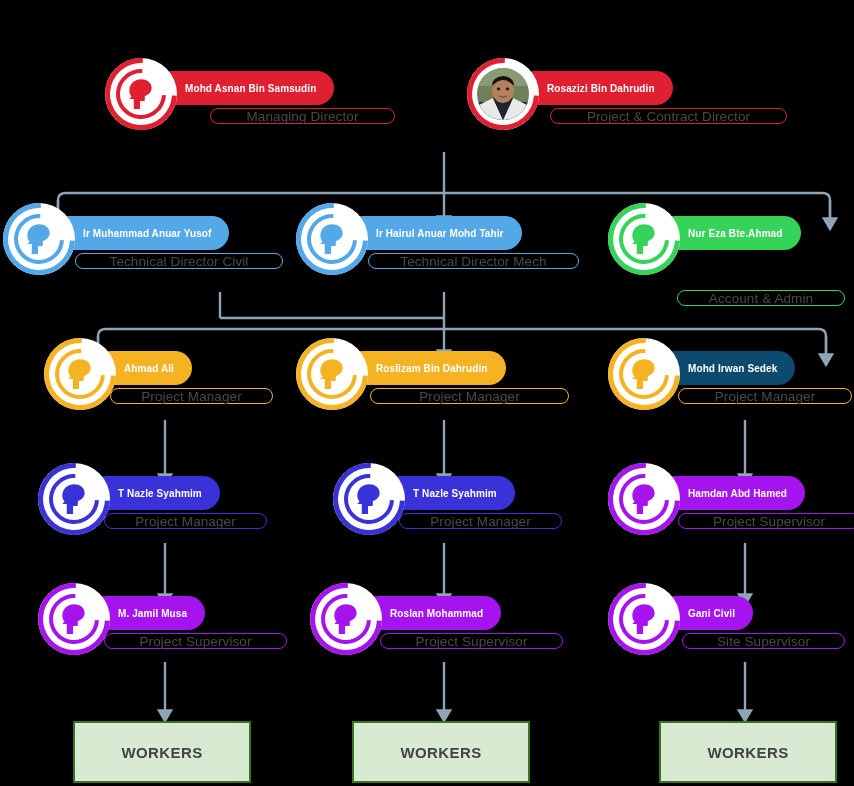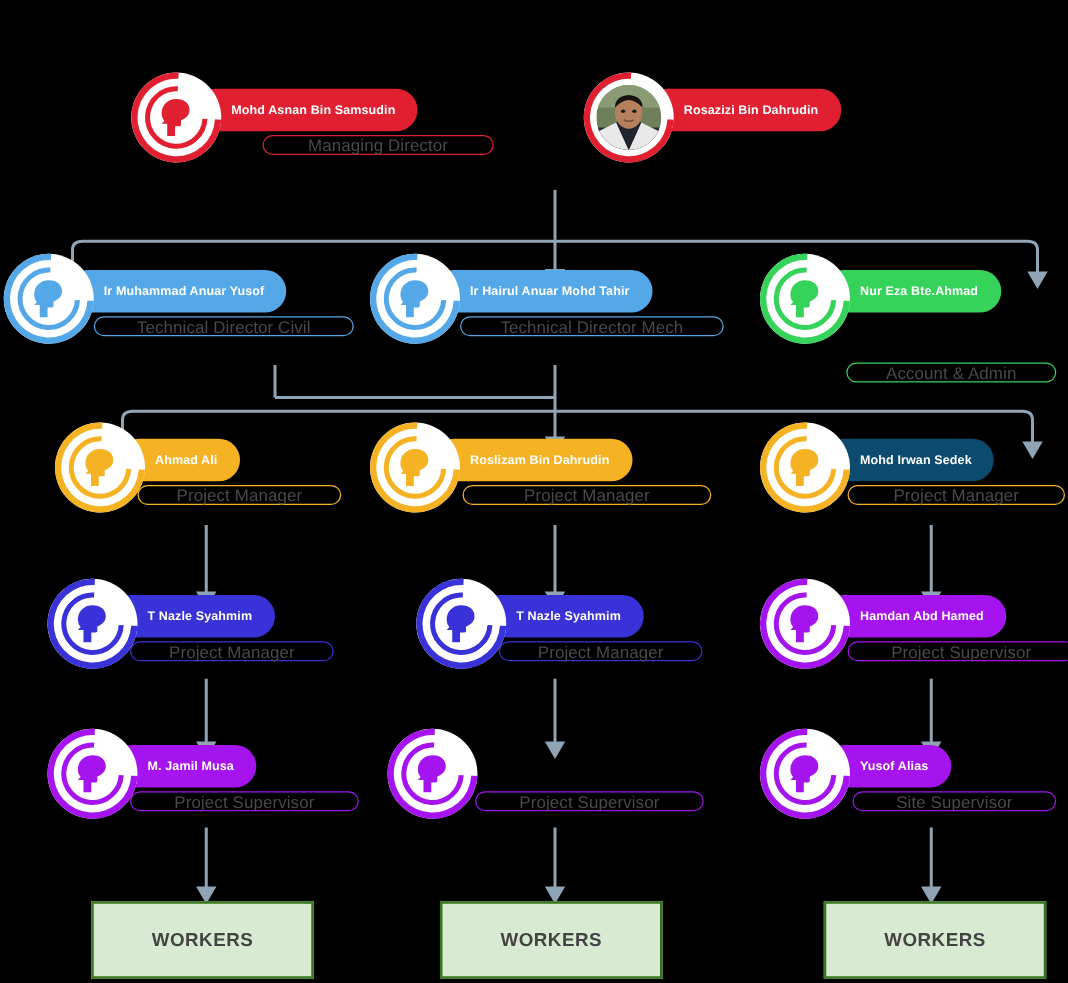--- a/index.html
+++ b/index.html
@@ -216,20 +216,23 @@
                 <ellipse cx="21.5" cy="21" rx="1.7" ry="1.4" fill="#1a1a1a"></ellipse>
                 <ellipse cx="30.5" cy="21" rx="1.7" ry="1.4" fill="#1a1a1a"></ellipse>
                 <path d="M22 28 Q26 30 30 28" stroke="#7d523a" stroke-width="1.3" fill="none"></path>
               </svg>
             </span>
           </div>
           <div class="name-pill" style="background: rgb(224, 32, 48);">
             <span>Rosazizi Bin Dahrudin</span>
           </div>
         </div>
+        <div class="title-pill" style="color: rgb(224, 32, 48); margin-left: 83px; min-width: 237px;">
+          <span>Project &amp; Contract Director</span>
+        </div>
       </div>
       <div class="node" style="left: 3px; top: 210px;">
         <div class="node-row">
           <div class="badge" style="color: rgb(85, 168, 232); background: rgb(255, 255, 255);">
             <span class="ring-outer"></span>
             <span class="ring-inner"></span>
             <svg class="head-svg" viewBox="0 0 64 64" xmlns="http://www.w3.org/2000/svg">
               <path fill="#55a8e8" d="M32 4C19 4 10 13.5 10 25.5c0 5 1.6 8.6 4.2 11.4l-4.2 4.6h8.4V60h11.8V45.2h6.4c1.8 0 2.6-1 2.6-2.6V36c7.4-2.6 12.8-8 12.8-15.4C52 10.5 44 4 32 4z"></path>
             </svg>
           </div>
@@ -396,36 +399,39 @@
       </div>
       <div class="node" style="left: 310px; top: 590px;">
         <div class="node-row">
           <div class="badge" style="color: rgb(165, 19, 239); background: rgb(255, 255, 255);">
             <span class="ring-outer"></span>
             <span class="ring-inner"></span>
             <svg class="head-svg" viewBox="0 0 64 64" xmlns="http://www.w3.org/2000/svg">
               <path fill="#a513ef" d="M32 4C19 4 10 13.5 10 25.5c0 5 1.6 8.6 4.2 11.4l-4.2 4.6h8.4V60h11.8V45.2h6.4c1.8 0 2.6-1 2.6-2.6V36c7.4-2.6 12.8-8 12.8-15.4C52 10.5 44 4 32 4z"></path>
             </svg>
           </div>
+          <div class="name-pill" style="background: rgb(165, 19, 239);">
+            <span>Roslan Mohammad</span>
+          </div>
         </div>
         <div class="title-pill" style="color: rgb(165, 19, 239); margin-left: 70px; min-width: 183px;">
           <span>Project Supervisor</span>
         </div>
       </div>
       <div class="node" style="left: 608px; top: 590px;">
         <div class="node-row">
           <div class="badge" style="color: rgb(165, 19, 239); background: rgb(255, 255, 255);">
             <span class="ring-outer"></span>
             <span class="ring-inner"></span>
             <svg class="head-svg" viewBox="0 0 64 64" xmlns="http://www.w3.org/2000/svg">
               <path fill="#a513ef" d="M32 4C19 4 10 13.5 10 25.5c0 5 1.6 8.6 4.2 11.4l-4.2 4.6h8.4V60h11.8V45.2h6.4c1.8 0 2.6-1 2.6-2.6V36c7.4-2.6 12.8-8 12.8-15.4C52 10.5 44 4 32 4z"></path>
             </svg>
           </div>
           <div class="name-pill" style="background: rgb(165, 19, 239);">
-            <span>Yusof Alias</span>
+            <span>Gani Civil</span>
           </div>
         </div>
         <div class="title-pill" style="color: rgb(165, 19, 239); margin-left: 74px; min-width: 163px;">
           <span>Site Supervisor</span>
         </div>
       </div>
       <div class="workers" style="left: 73px; top: 721px; background: rgb(217, 234, 211); border-color: rgb(56, 118, 29);">
         <span>WORKERS</span>
       </div>
       <div class="workers" style="left: 352px; top: 721px; background: rgb(217, 234, 211); border-color: rgb(56, 118, 29);">

